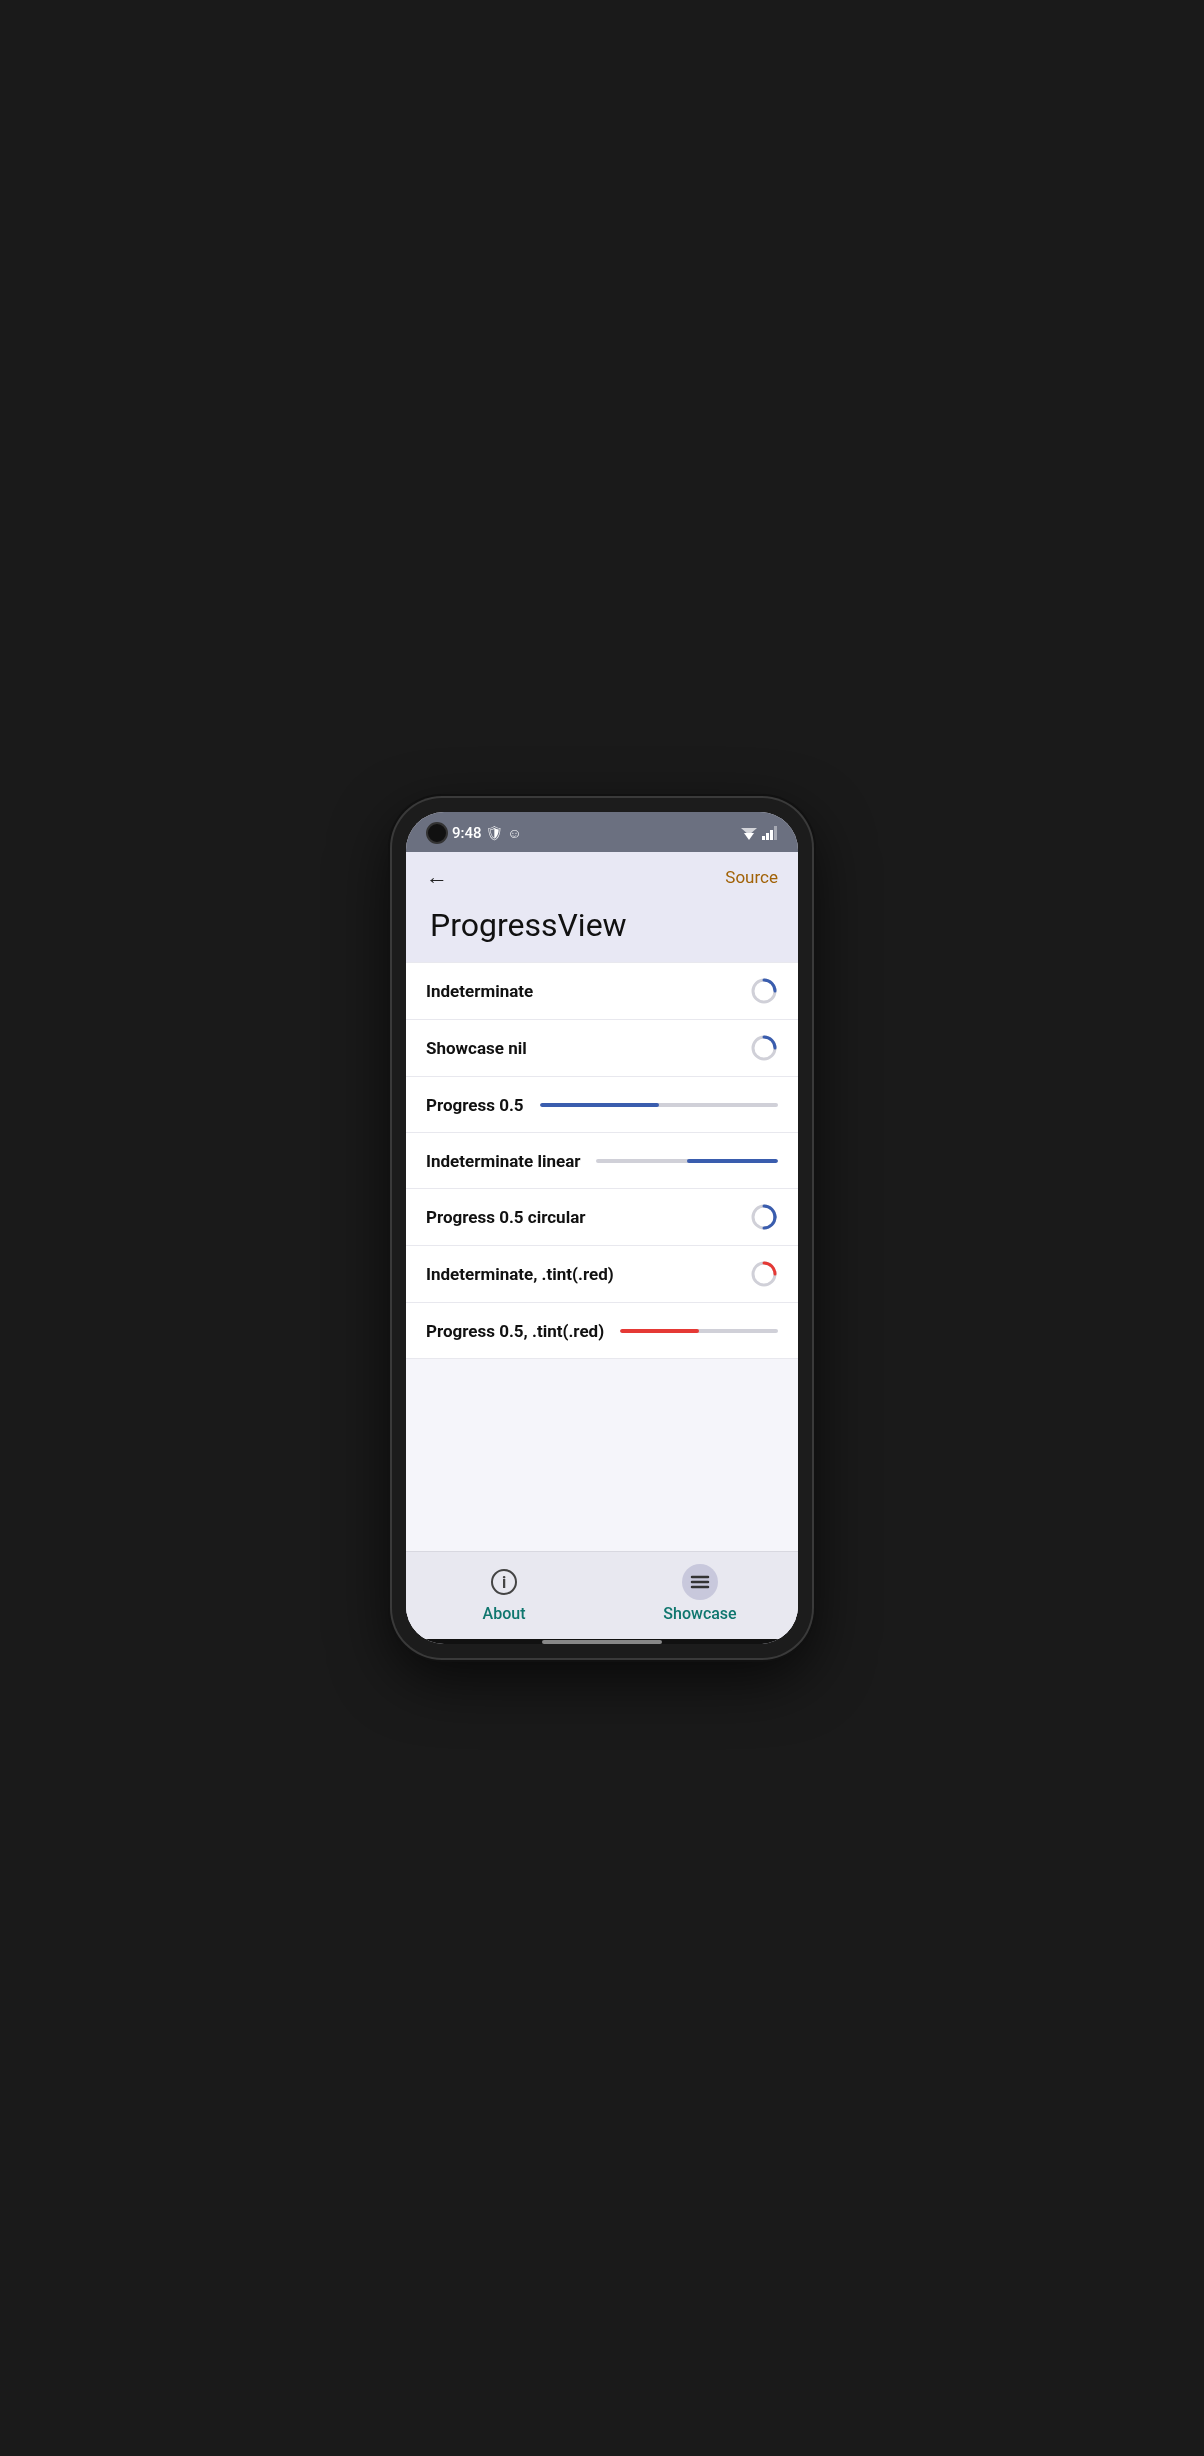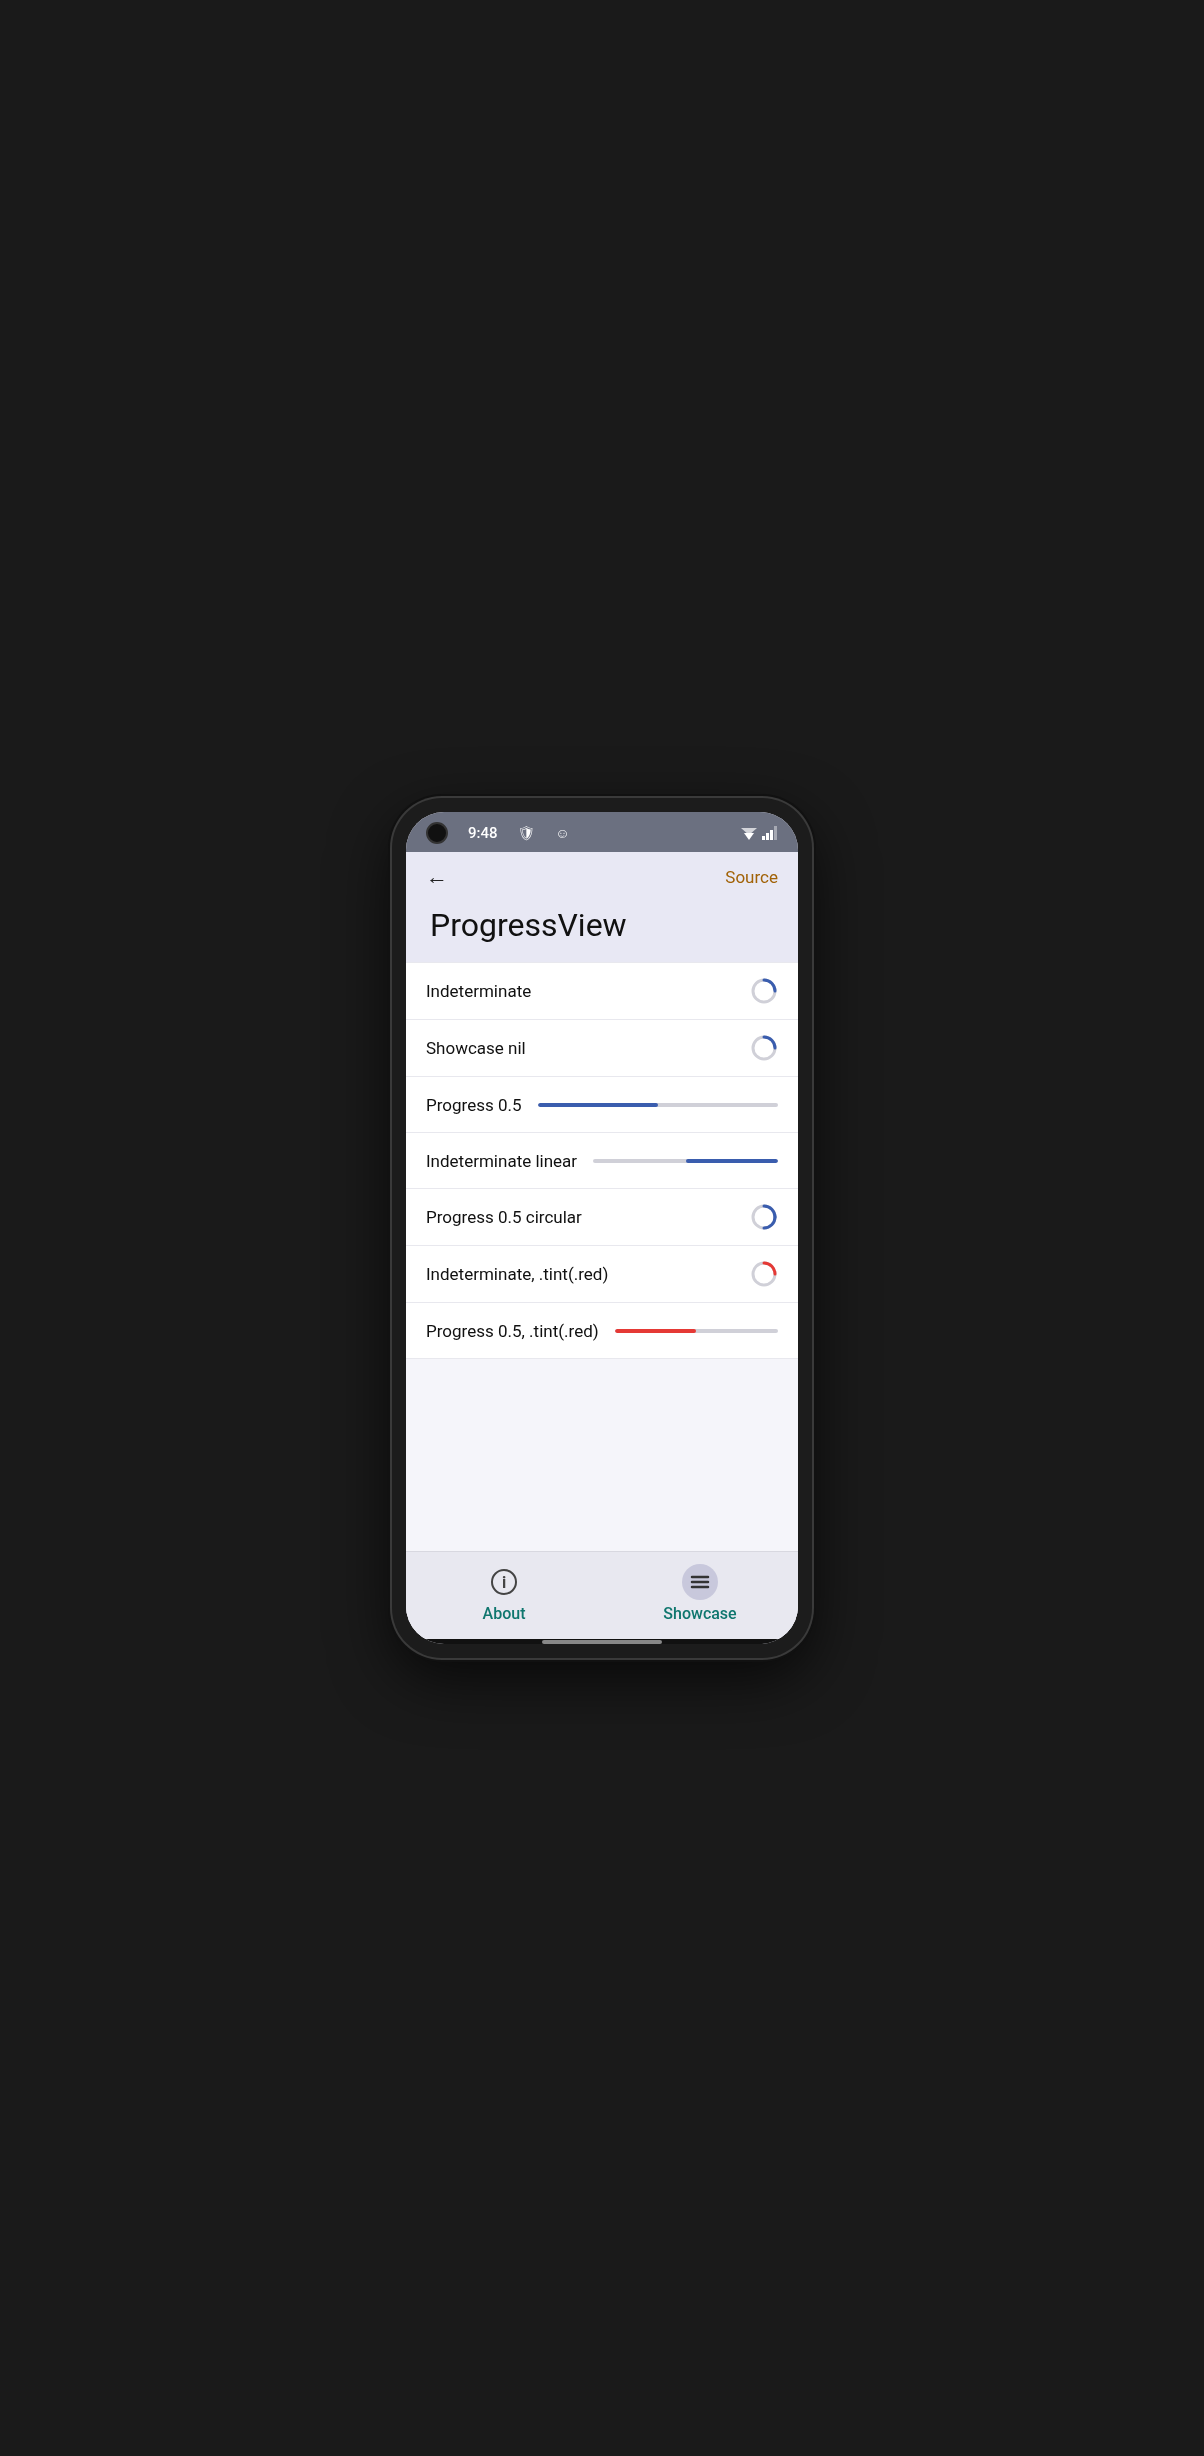--- a/index.html
+++ b/index.html
@@ -39,21 +39,21 @@
       padding: 10px 20px 8px;
       display: flex;
       align-items: center;
       justify-content: space-between;
       flex-shrink: 0;
     }
 
     .status-bar-left {
       display: flex;
       align-items: center;
-      gap: 20px;
+      gap: 4px;
     }
 
     .camera-dot {
       width: 22px;
       height: 22px;
       background: #111;
       border-radius: 50%;
       border: 2px solid #333;
     }
 
@@ -140,21 +140,21 @@
       min-height: 56px;
     }
 
     .list-item:first-child {
       border-top: 1px solid #e8e8ee;
     }
 
     .item-label {
       font-size: 17px;
       color: #111;
-      font-weight: 400;
+      font-weight: 700;
     }
 
     .item-control {
       display: flex;
       align-items: center;
       flex: 1;
       margin-left: 16px;
       justify-content: flex-end;
     }
 

